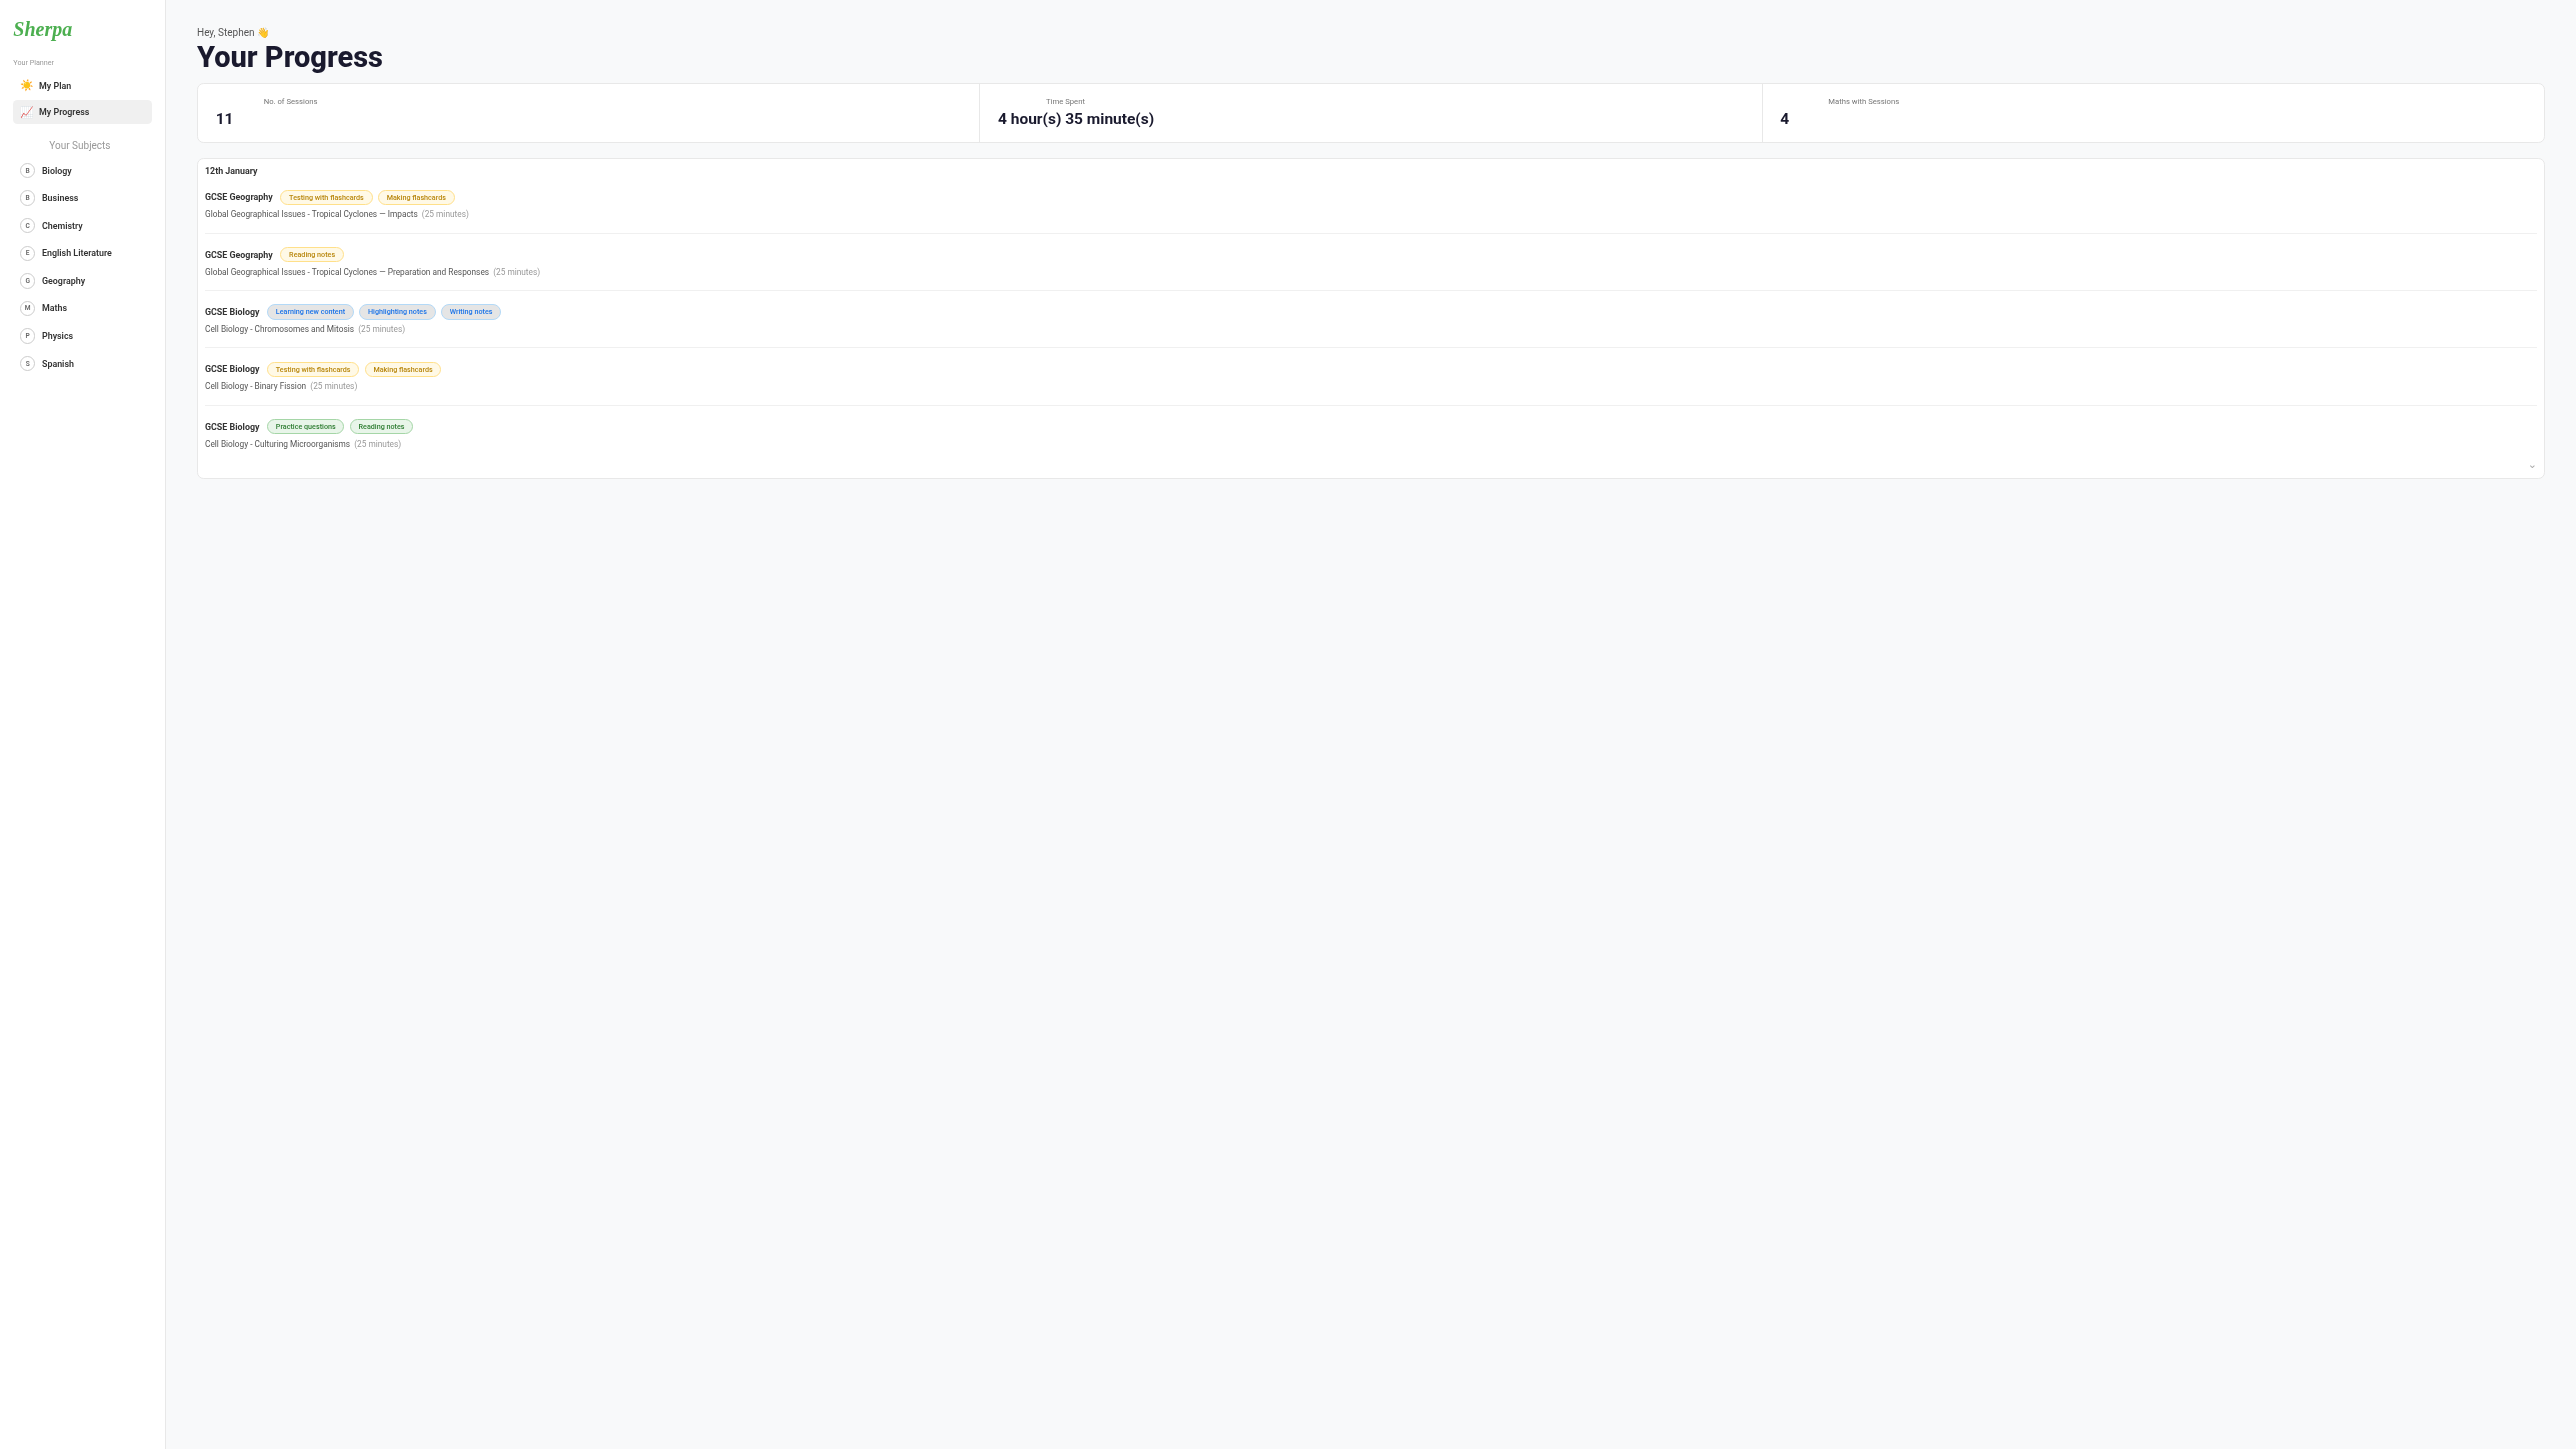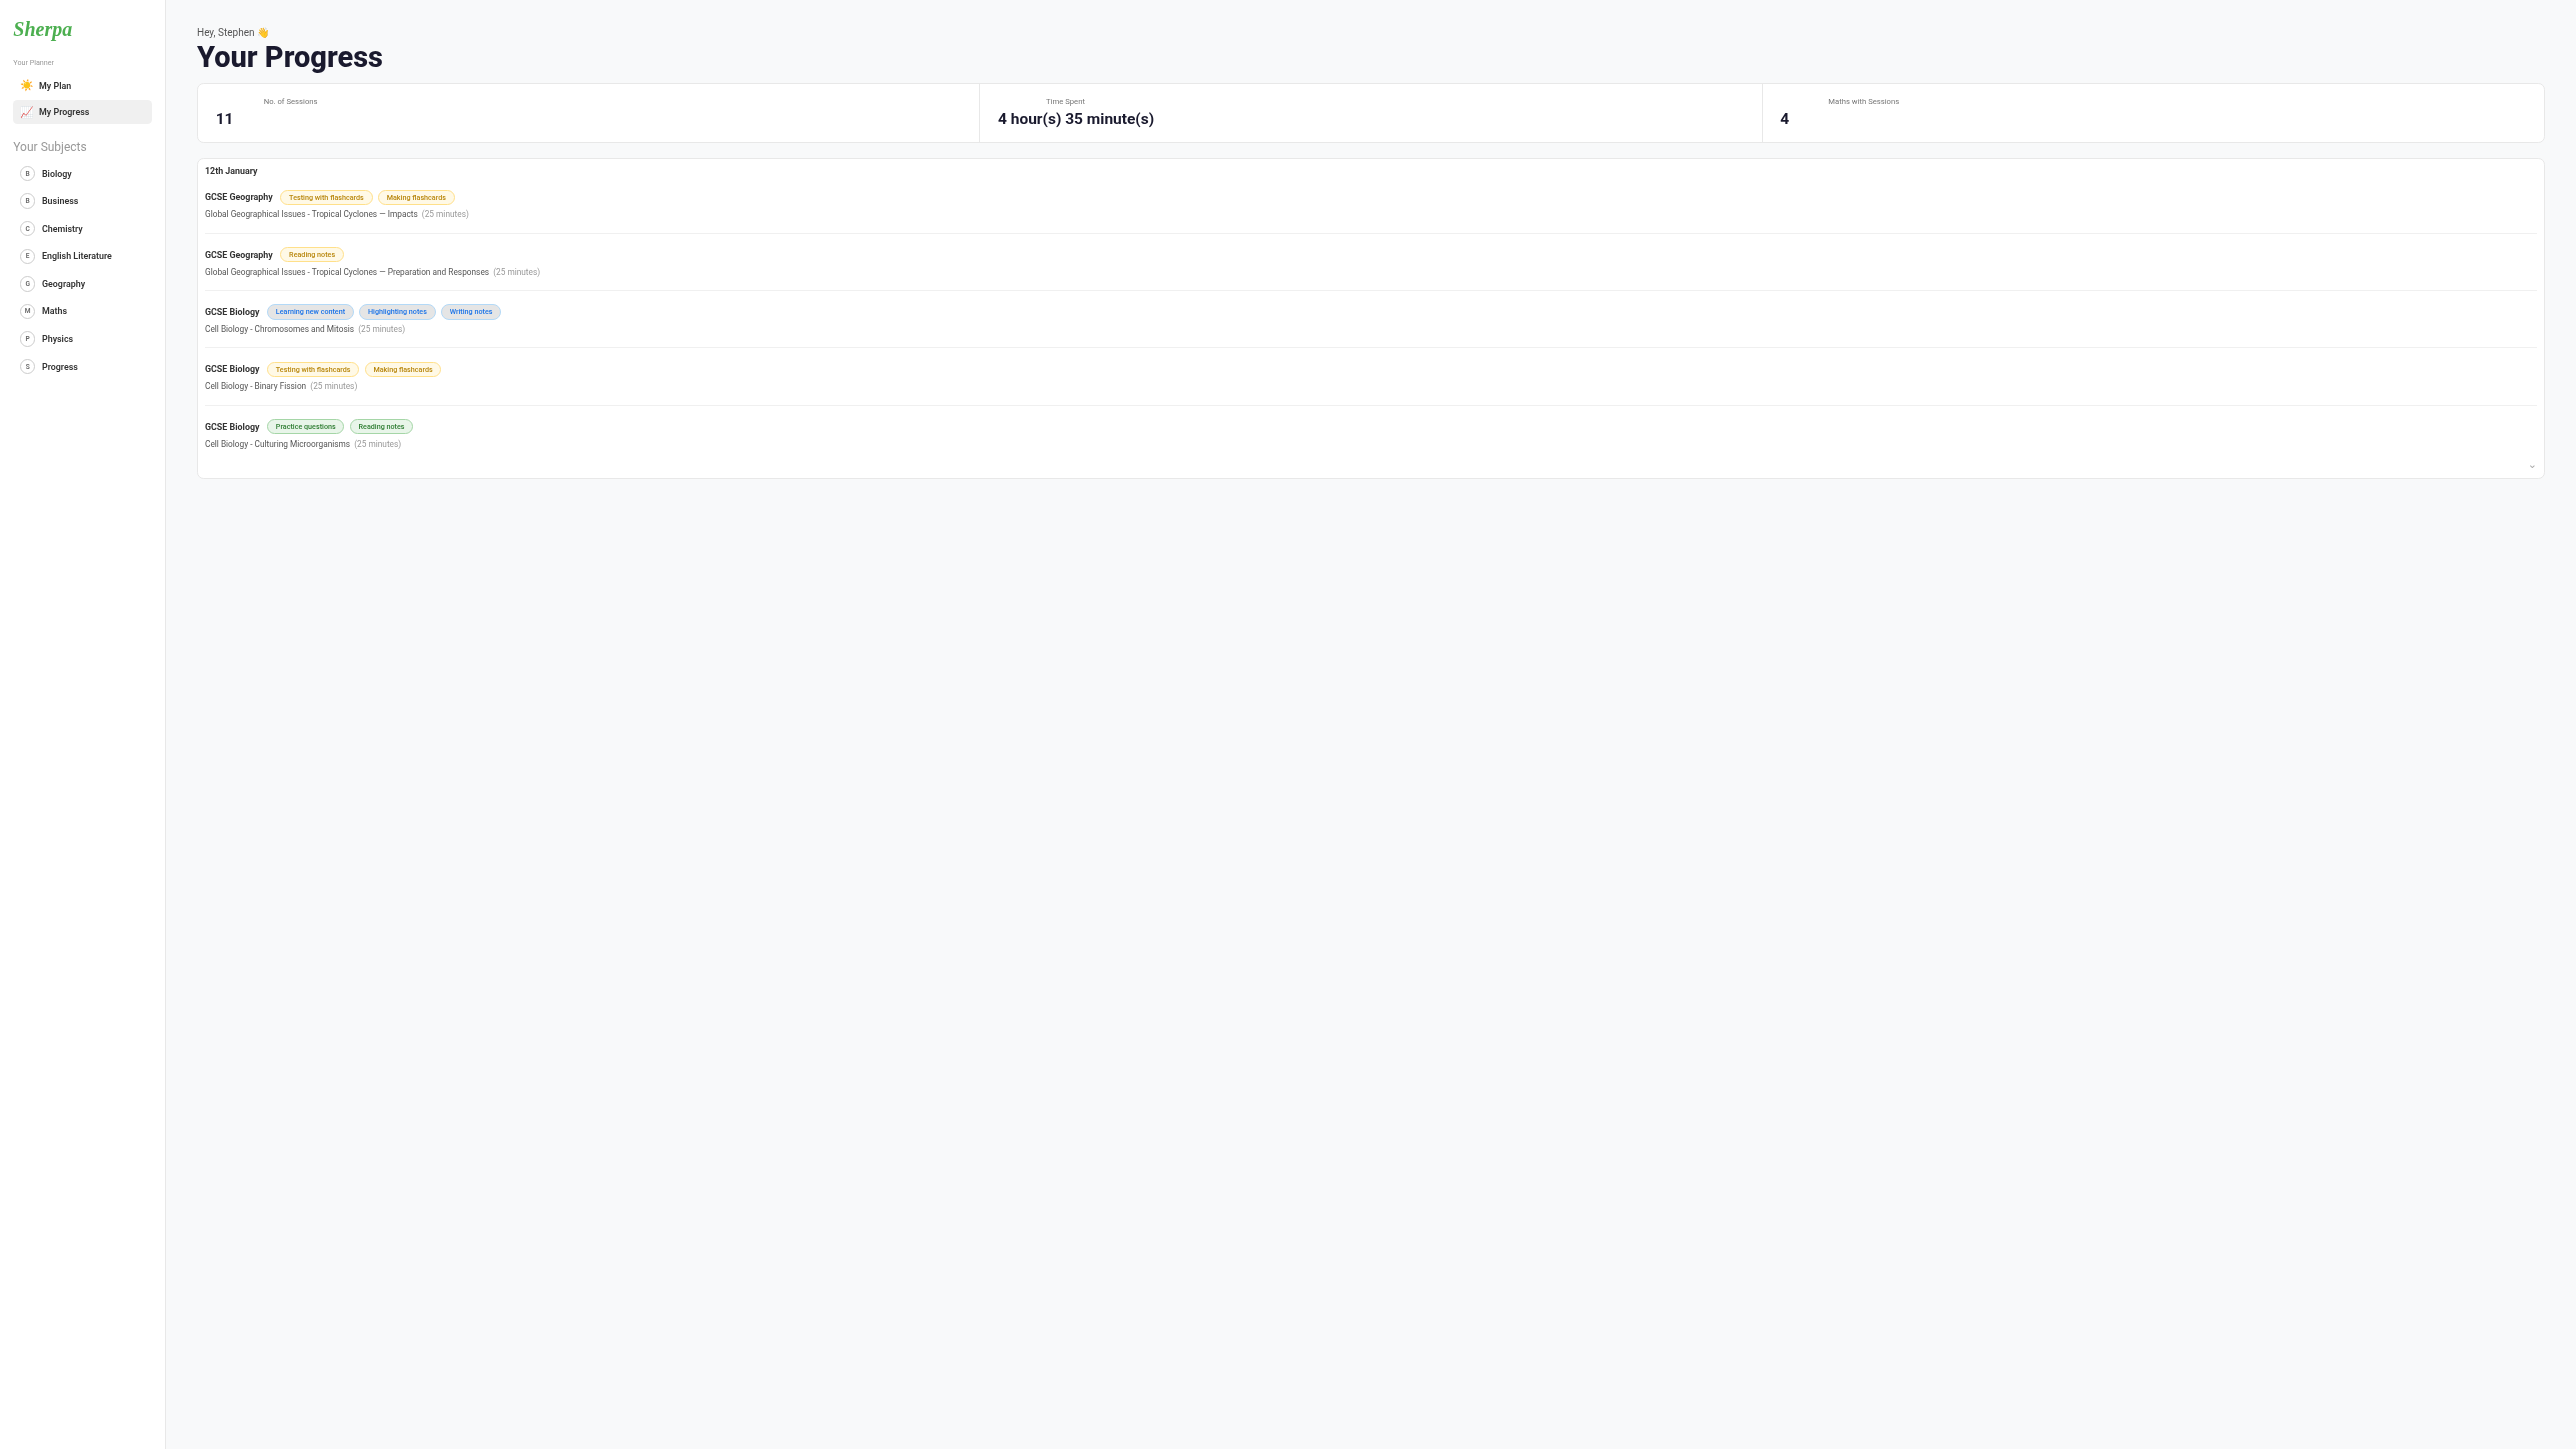--- a/index.html
+++ b/index.html
@@ -48,24 +48,25 @@
       cursor: pointer;
       font-size: 8.9px;
       font-weight: 600;
       color: #333;
       margin-bottom: 2.2px;
     }
     .sidebar-nav li.active { background: #f0f0f0; }
     .nav-icon { font-size: 11px; }
 
     .subjects-section-label {
-      font-size: 12px;
+      font-size: 10px;
       color: #999;
       margin-bottom: 6.6px;
       font-weight: 400;
+      margin-left: 36px;
     }
     .subjects-list {
       list-style: none;
     }
     .subjects-list li {
       display: flex;
       align-items: center;
       gap: 6.6px;
       padding: 5.5px 6.6px;
       border-radius: 4.4px;
@@ -257,21 +258,21 @@
       <li>
       <span class="subject-badge">M</span>
       <span>Maths</span>
     </li>
       <li>
       <span class="subject-badge">P</span>
       <span>Physics</span>
     </li>
       <li>
       <span class="subject-badge">S</span>
-      <span>Progress</span>
+      <span>Spanish</span>
     </li>
     </ul>
 </div>
 
 <div class="main">
   <p class="greeting">Hey, Stephen 👋</p>
   <h1 class="page-title">Your Progress</h1>
 
   <div class="stats-box">
     <div class="stat-item">

